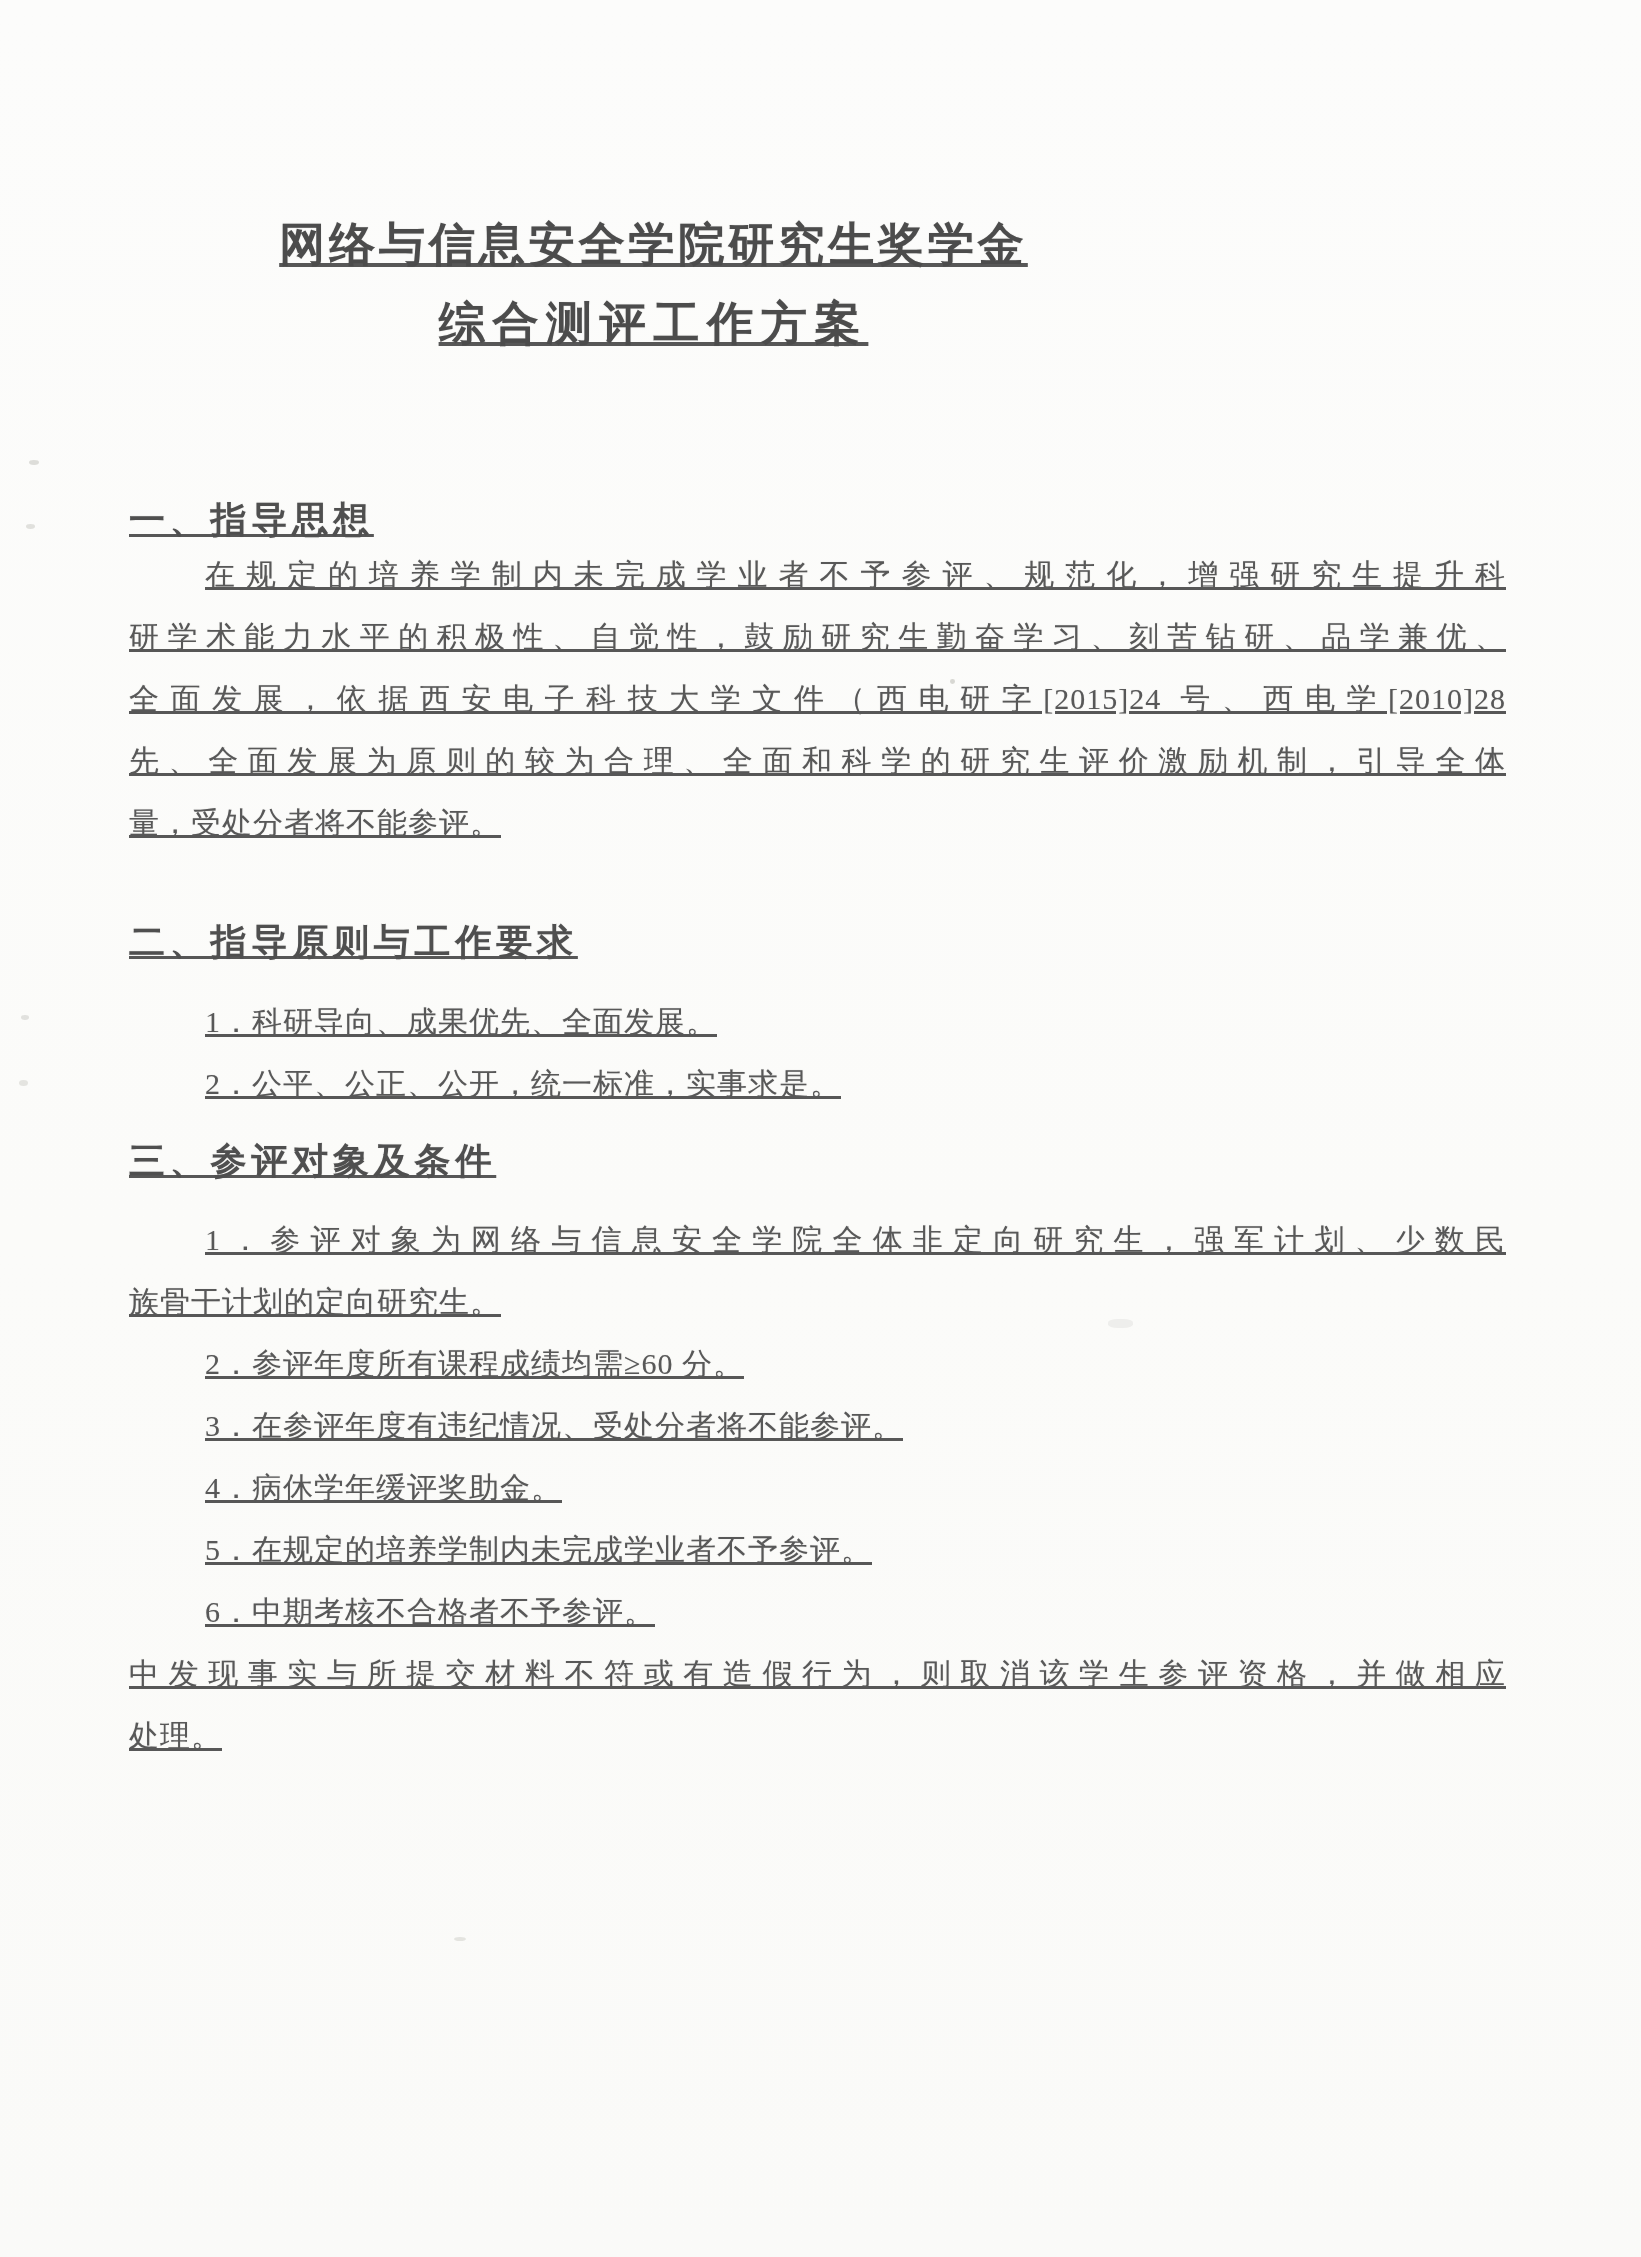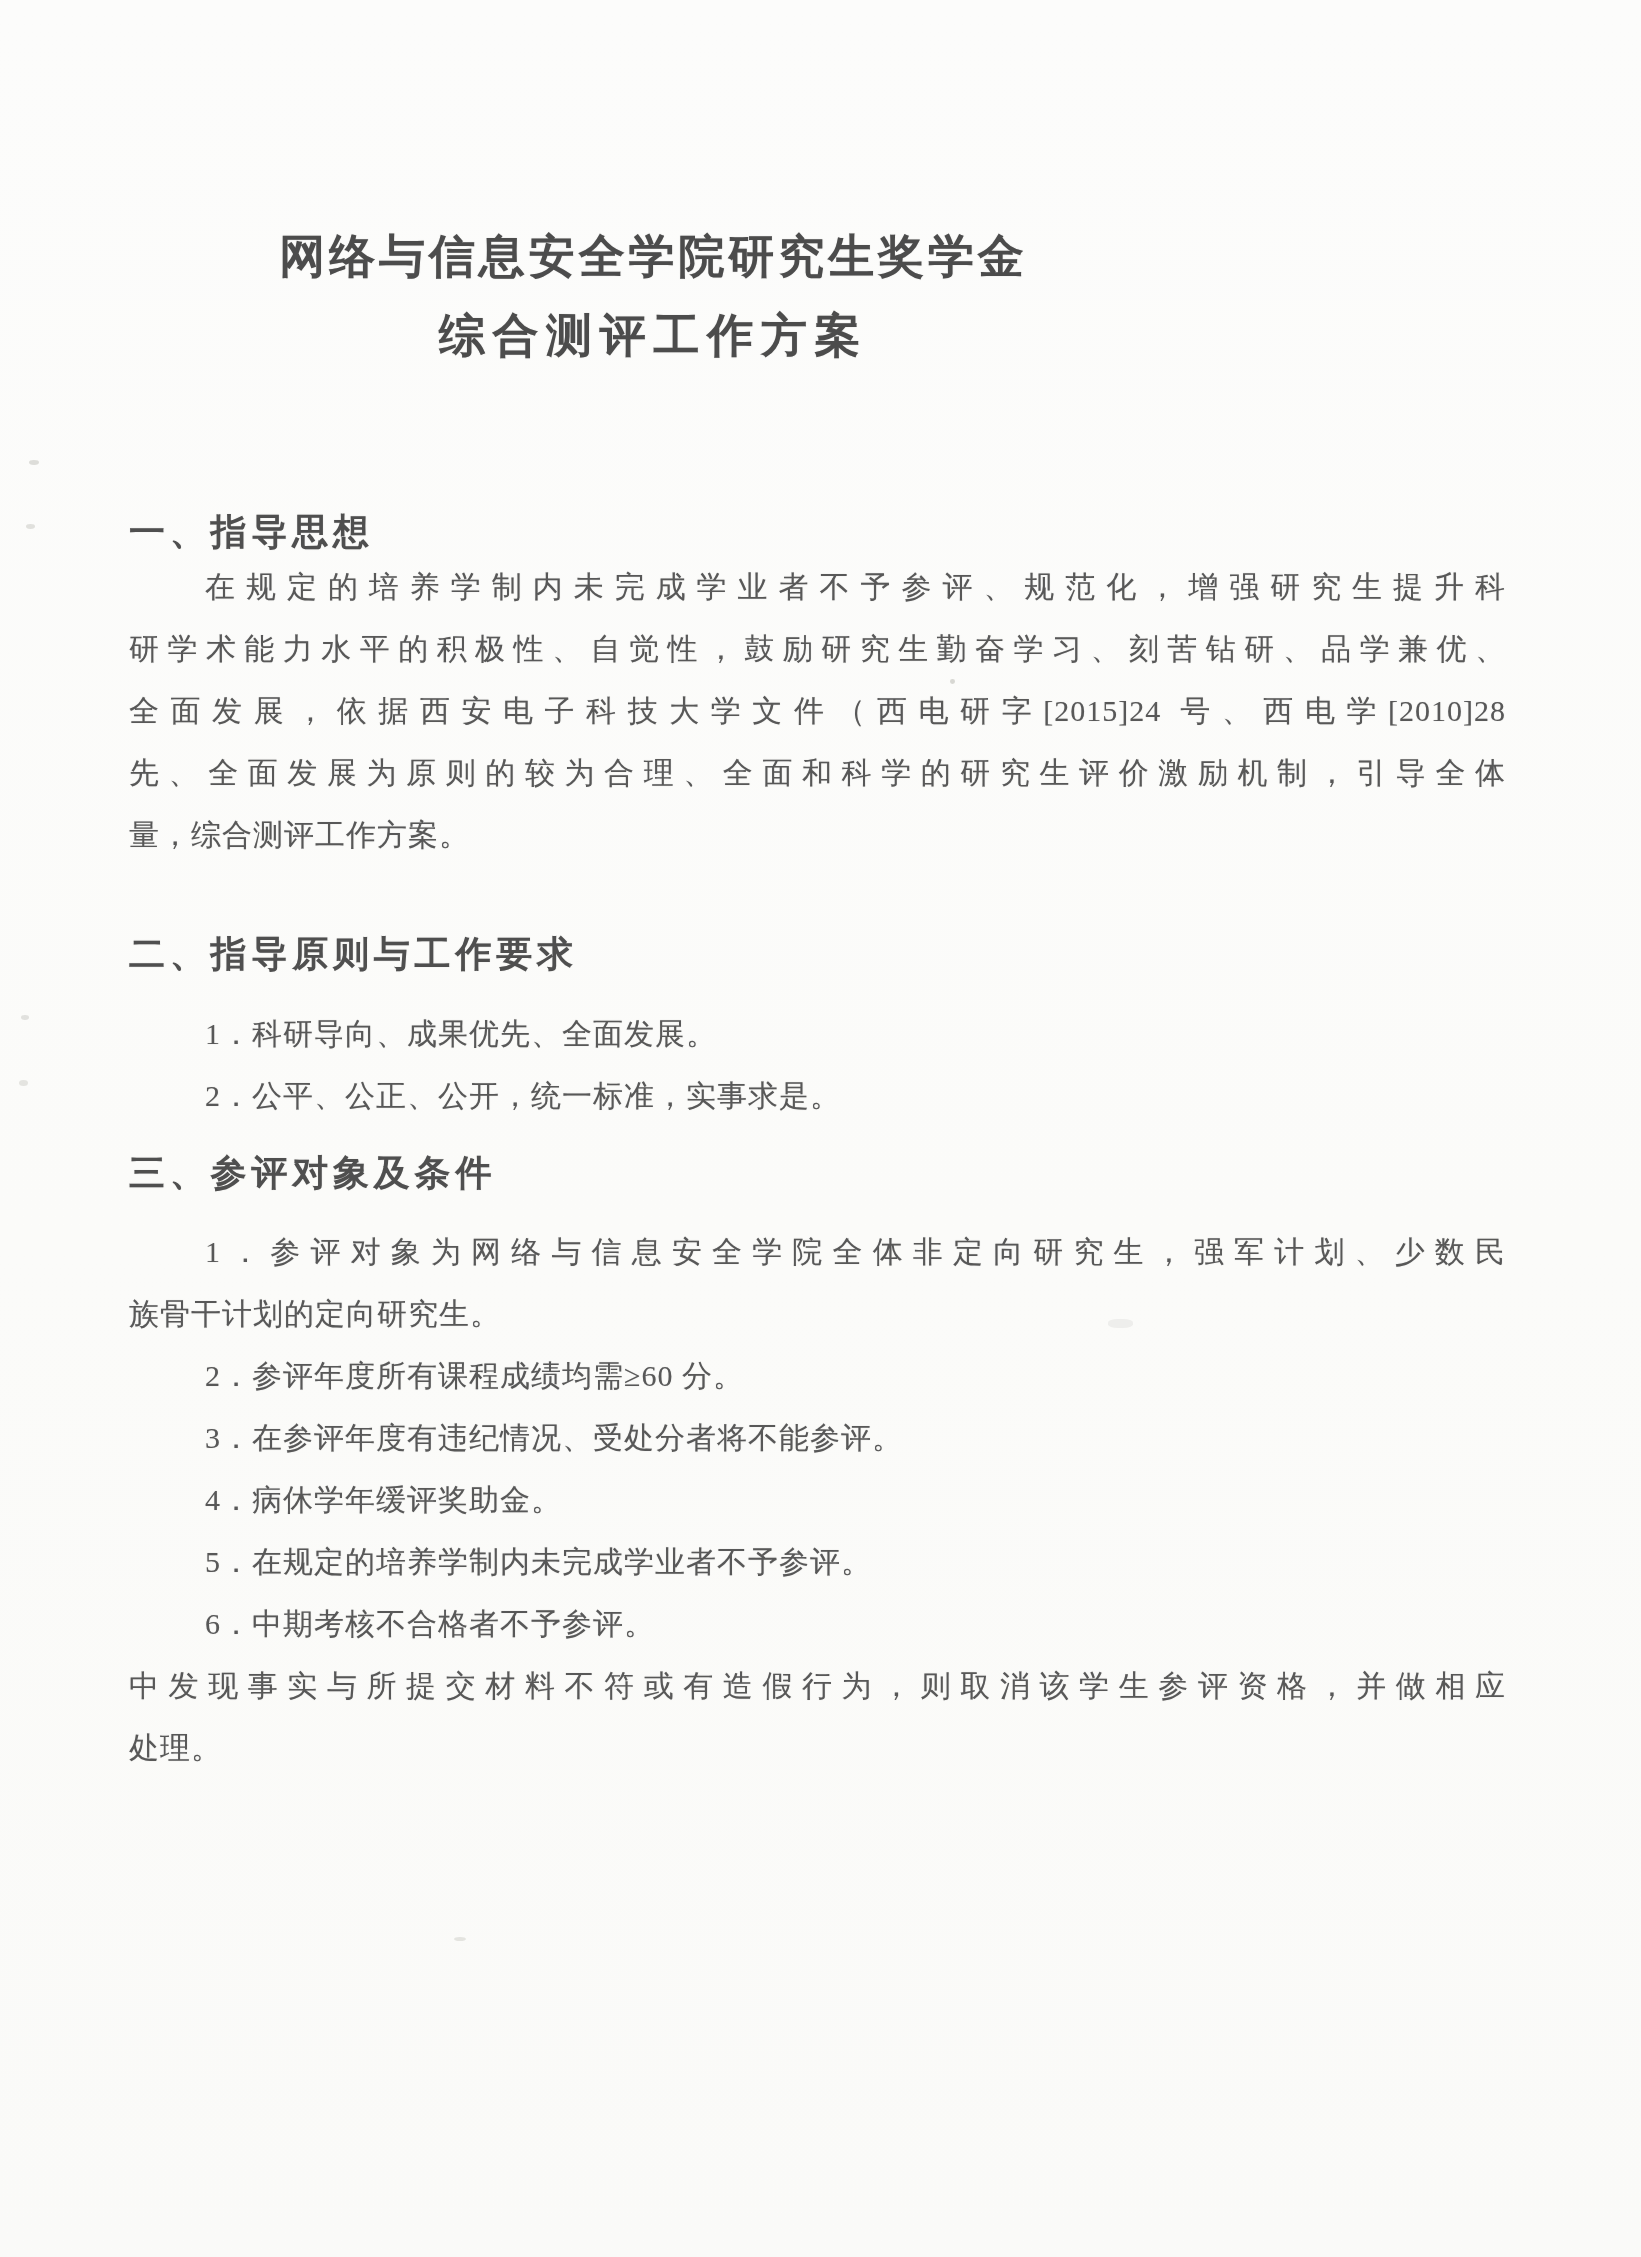--- a/index.html
+++ b/index.html
@@ -13,22 +13,23 @@
     height: 2257px;
     margin: 0;
     background: linear-gradient(180deg, #fcfcfb 0%, #fbfbf9 55%, #fafaf8 100%);
     overflow: hidden;
     font-family: "Liberation Serif", "DejaVu Serif", serif;
     color: #575757;
   }
   .content {
     position: absolute;
     left: 129px;
-    top: 12px;
+    top: 0;
     width: 1377px;
+    text-decoration: underline;
   }
   
   .title-block {
     margin-top: 205px;
     padding-right: 328px;
     text-align: center;
     font-family: "Liberation Sans", "DejaVu Sans", sans-serif;
     font-weight: 700;
     font-size: 46px;
     color: #4c4c4c;
@@ -103,21 +104,21 @@
       <span class="title-line title-line-2">综合测评工作方案</span>
     </h1>
 
     <section>
       <h2 class="section-heading heading-1">一、指导思想</h2>
       <p class="body-block" style="margin:0 0 0 0;">
         <span class="text-line fill indent">在规定的培养学制内未完成学业者不予参评、规范化，增强研究生提升科</span>
         <span class="text-line fill">研学术能力水平的积极性、自觉性，鼓励研究生勤奋学习、刻苦钻研、品学兼优、</span>
         <span class="text-line fill">全面发展，依据西安电子科技大学文件（西电研字[2015]24 号、西电学[2010]28</span>
         <span class="text-line fill">先、全面发展为原则的较为合理、全面和科学的研究生评价激励机制，引导全体</span>
-        <span class="text-line">量，综合测评工作方案。</span>
+        <span class="text-line">量，受处分者将不能参评。</span>
       </p>
     </section>
 
     <section>
       <h2 class="section-heading heading-2">二、指导原则与工作要求</h2>
       <div class="items-block-2">
         <span class="text-line indent">1．科研导向、成果优先、全面发展。</span>
         <span class="text-line indent">2．公平、公正、公开，统一标准，实事求是。</span>
       </div>
     </section>

